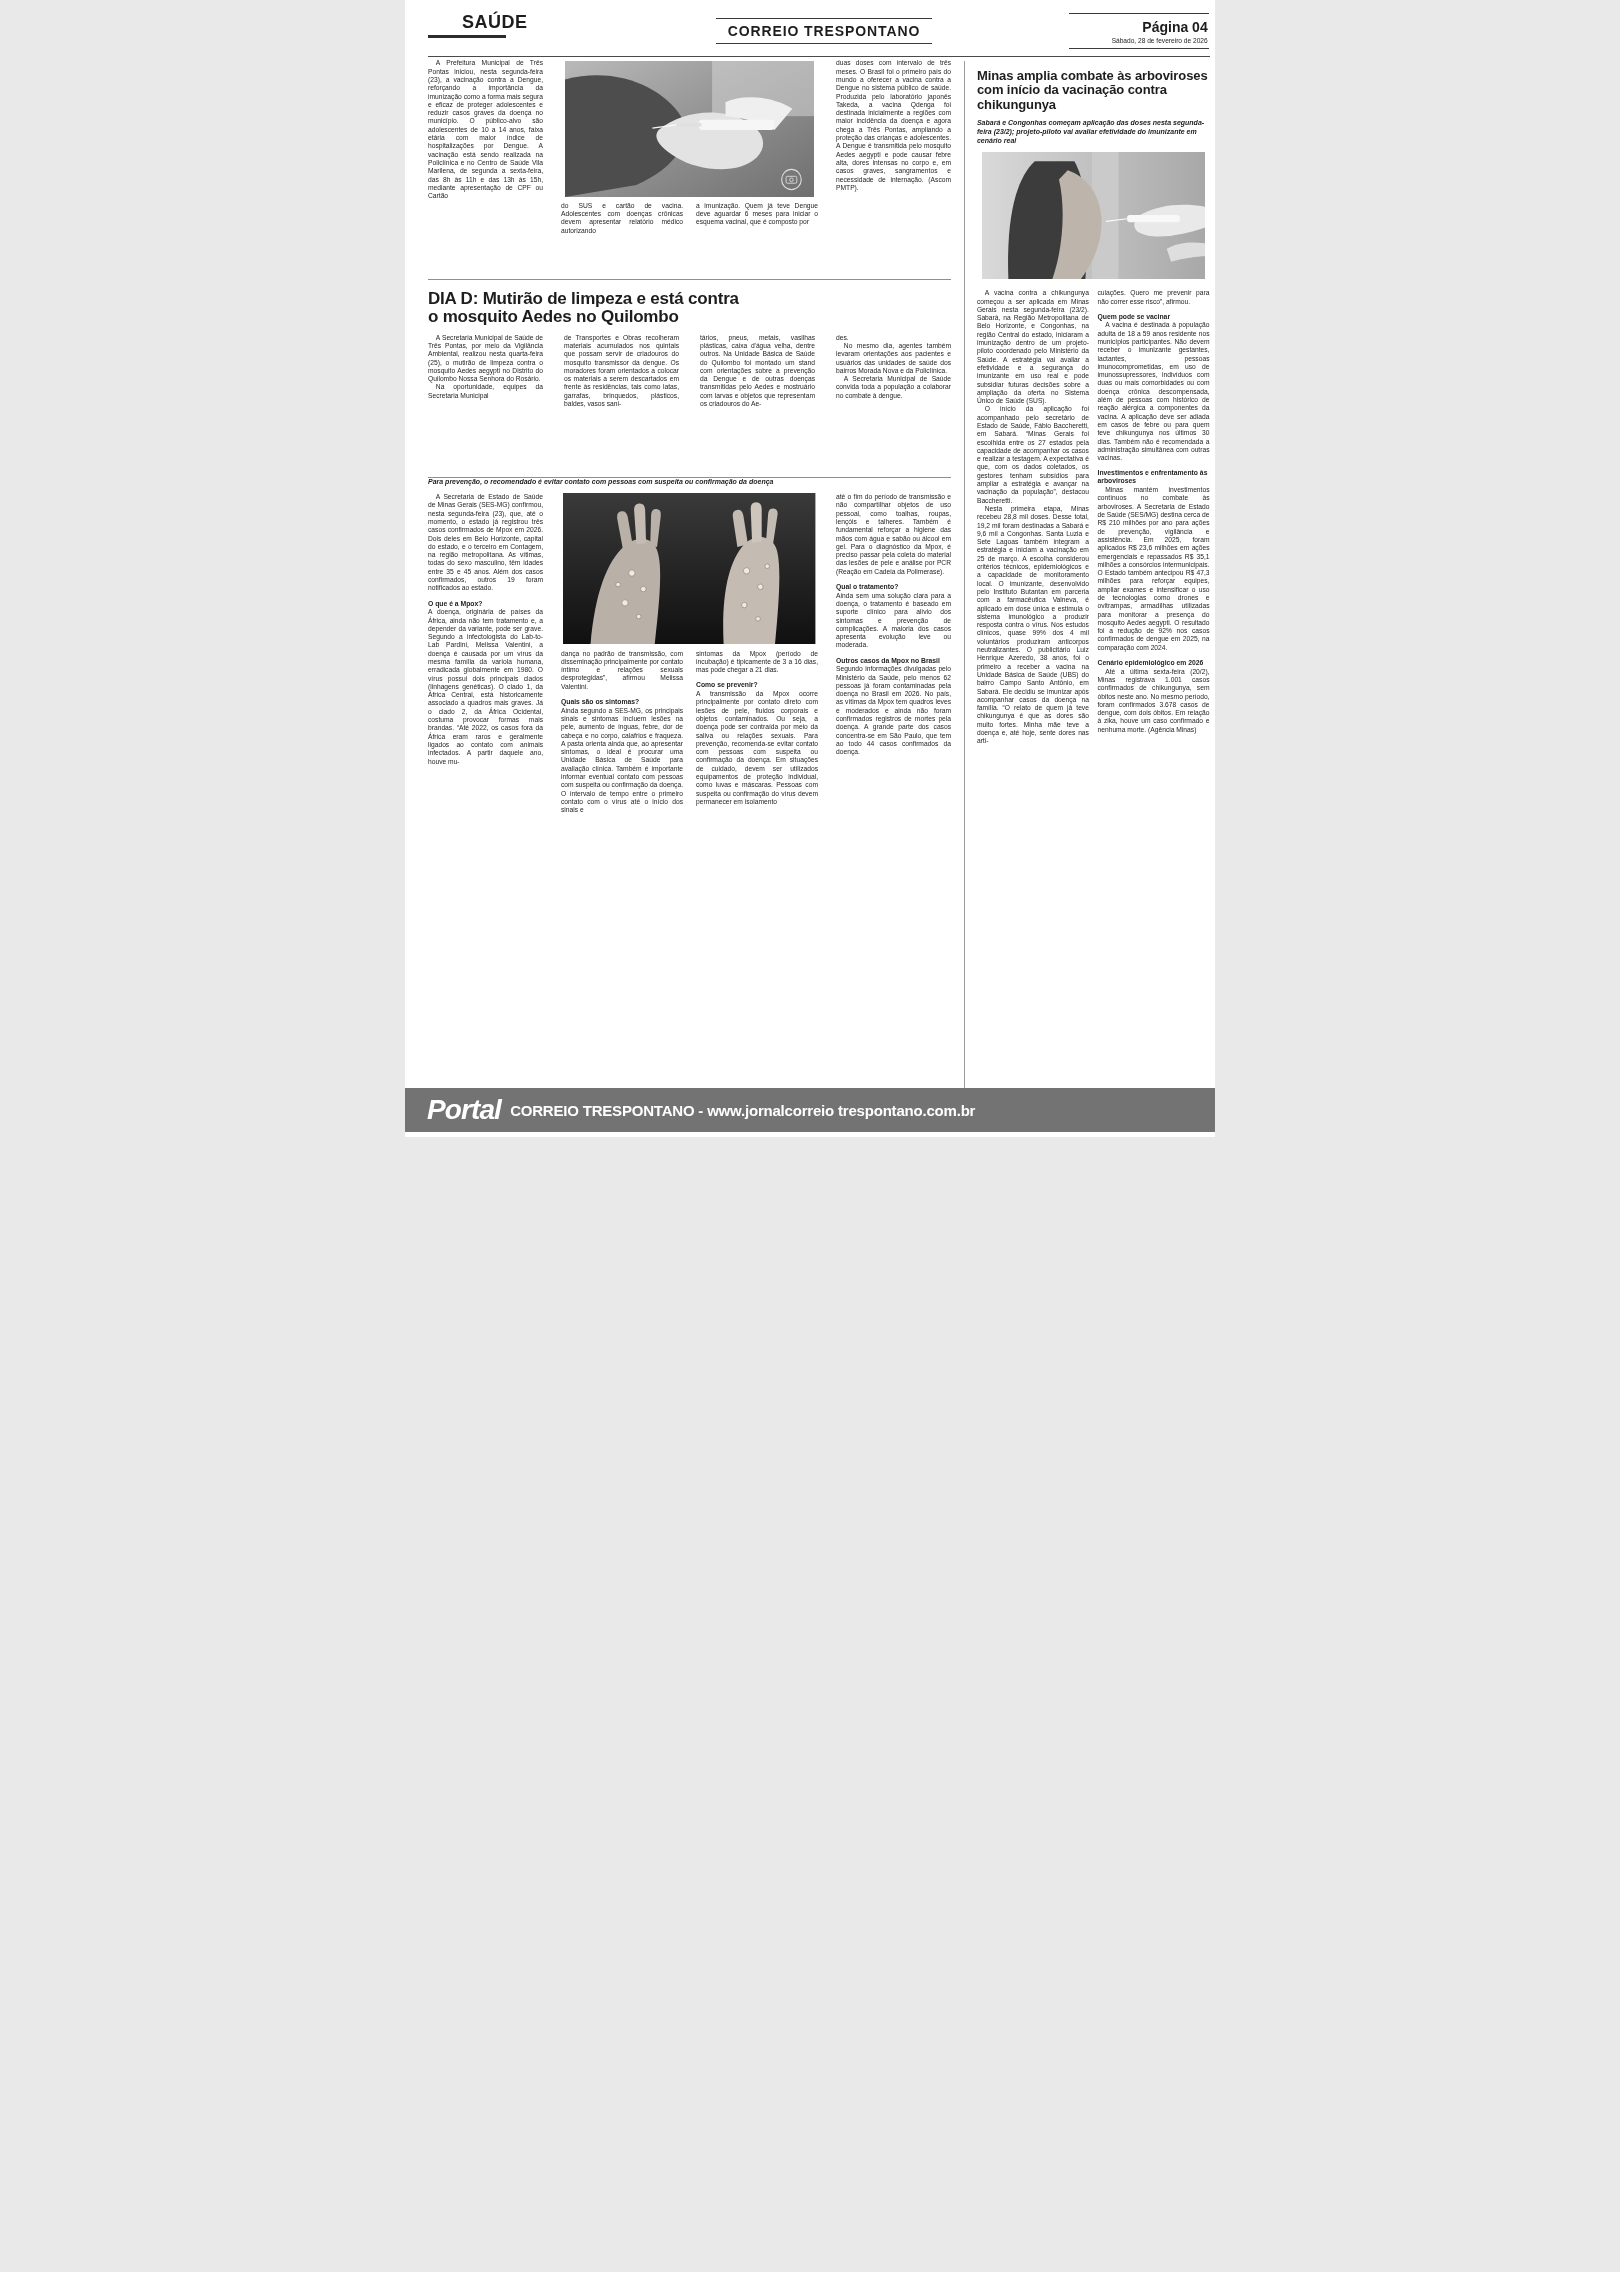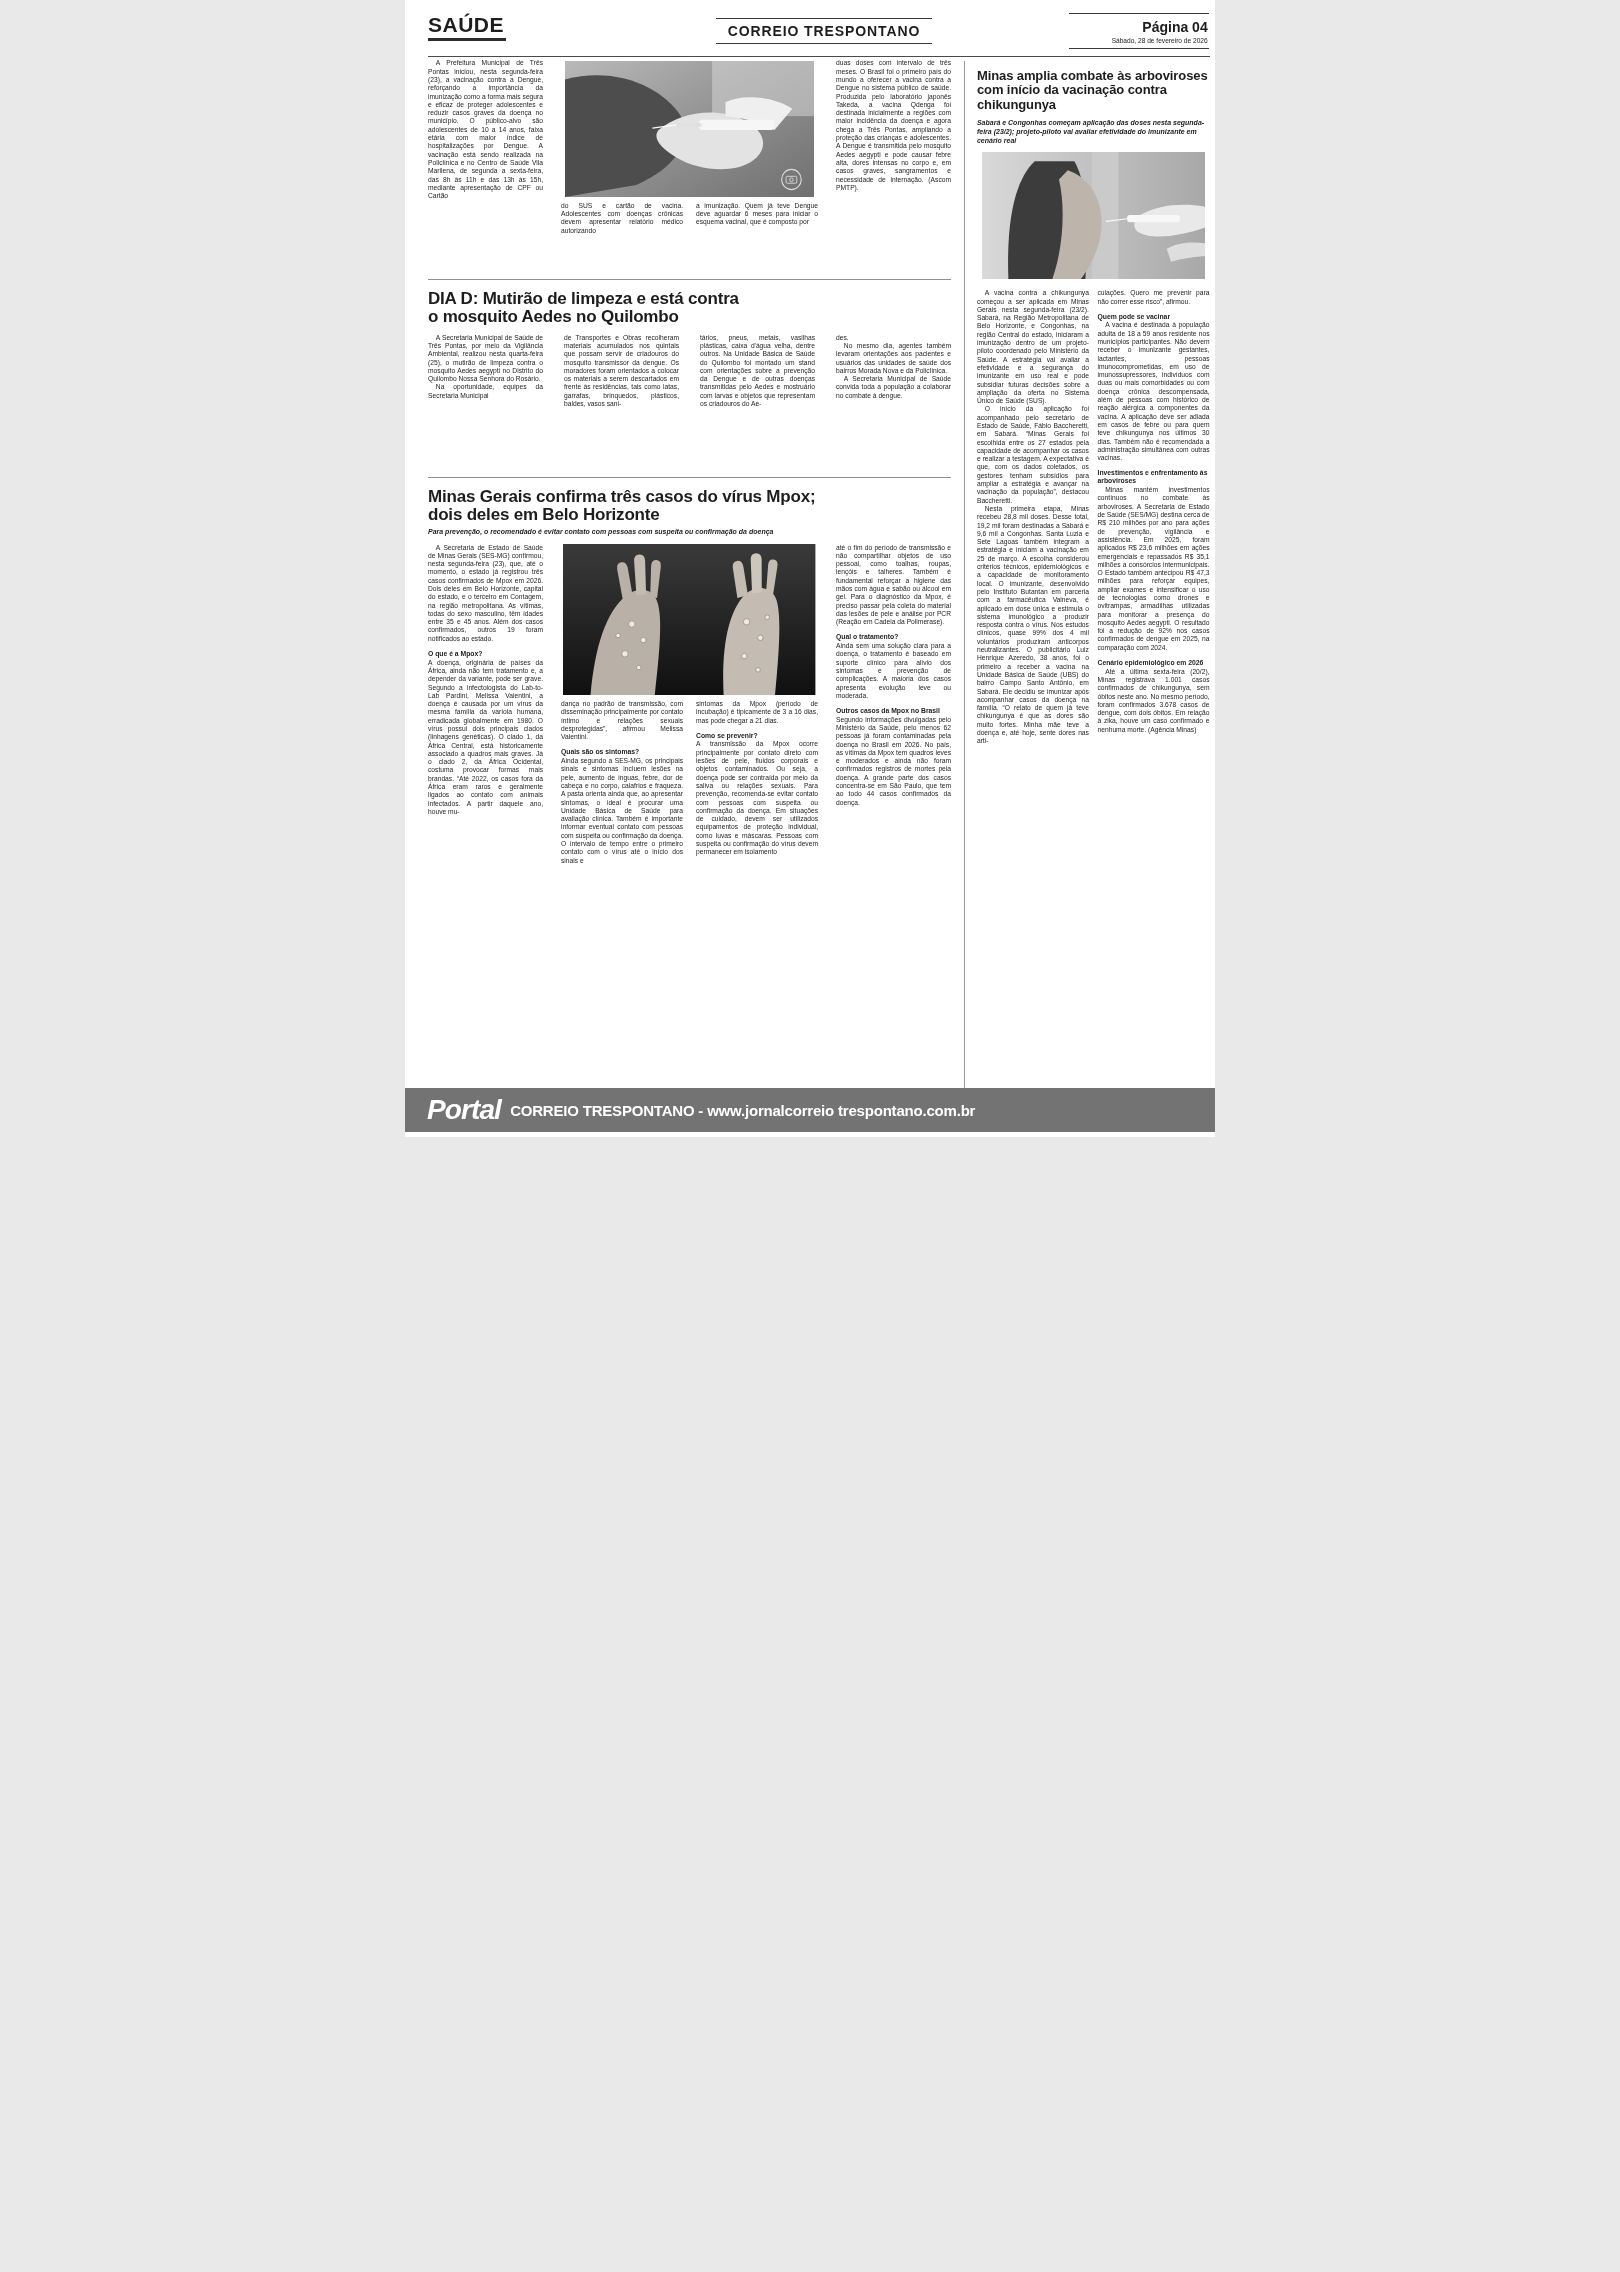--- a/index.html
+++ b/index.html
@@ -15,21 +15,21 @@
     padding:13px 5.5px 4.6px 23px;
   }
   
   header{
     display:flex; align-items:stretch; justify-content:space-between;
     border-bottom:0.9px solid #4a4a4a;
     padding-bottom:6.4px; margin-bottom:2.7px;
   }
   .hdr-left{width:151px;}
   .section-title{
-    font-size:21px; font-weight:bold; letter-spacing:0.5px; line-height:1.1;
+    font-size:18px; font-weight:bold; letter-spacing:0.5px; line-height:1.1;margin-left:34px;
   }
   .section-rule{width:78px;height:3.2px;background:#2c2c2c;margin-top:1.8px;}
   .hdr-center{
     align-self:center;
     border-top:1.4px solid #3a3a3a; border-bottom:1.4px solid #3a3a3a;
     padding:4.6px 12px 4.1px;
   }
   .masthead{
     font-family:Liberation Sans, sans-serif;
     font-size:14px; font-weight:bold; letter-spacing:0.9px; white-space:nowrap;
@@ -208,21 +208,20 @@
               <p class="cont">des.</p>
               <p>No mesmo dia, agentes também levaram orientações aos pacientes e usuários das unidades de saúde dos bairros Morada Nova e da Policlínica.</p>
               <p>A Secretaria Municipal de Saúde convida toda a população a colaborar no combate à dengue.</p>
             </div>
         </div>
       </article>
 
       <hr class="mainrule">
 
       <article>
-        <h2 class="a3-headline">Minas Gerais confirma três casos do vírus Mpox; dois deles em Belo Horizonte</h2>
         <p class="deck">Para prevenção, o recomendado é evitar contato com pessoas com suspeita ou confirmação da doença</p>
         <div class="a3-body">
           <div class="bodycol colA">
               <p>A Secretaria de Estado de Saúde de Minas Gerais (SES-MG) confirmou, nesta segunda-feira (23), que, até o momento, o estado já registrou três casos confirmados de Mpox em 2026. Dois deles em Belo Horizonte, capital do estado, e o terceiro em Contagem, na região metropolitana. As vítimas, todas do sexo masculino, têm idades entre 35 e 45 anos. Além dos casos confirmados, outros 19 foram notificados ao estado.</p>
               <h4>O que é a Mpox?</h4>
               <p>A doença, originária de países da África, ainda não tem tratamento e, a depender da variante, pode ser grave. Segundo a infectologista do Lab-to-Lab Pardini, Melissa Valentini, a doença é causada por um vírus da mesma família da varíola humana, erradicada globalmente em 1980. O vírus possui dois principais clados (linhagens genéticas). O clado 1, da África Central, está historicamente associado a quadros mais graves. Já o clado 2, da África Ocidental, costuma provocar formas mais brandas. “Até 2022, os casos fora da África eram raros e geralmente ligados ao contato com animais infectados. A partir daquele ano, houve mu-</p>
             </div>
           <div class="a3-mid">
             <div class="photo3 photo-frame">
               <svg viewBox="0 0 550 330" preserveAspectRatio="none">

